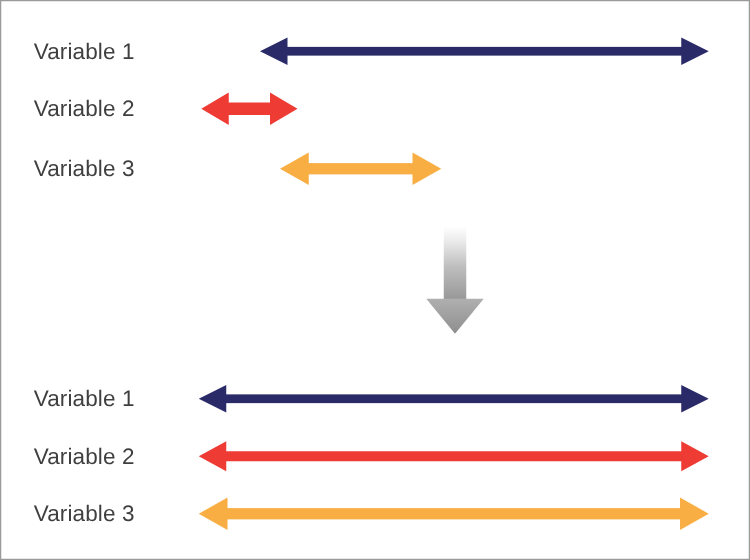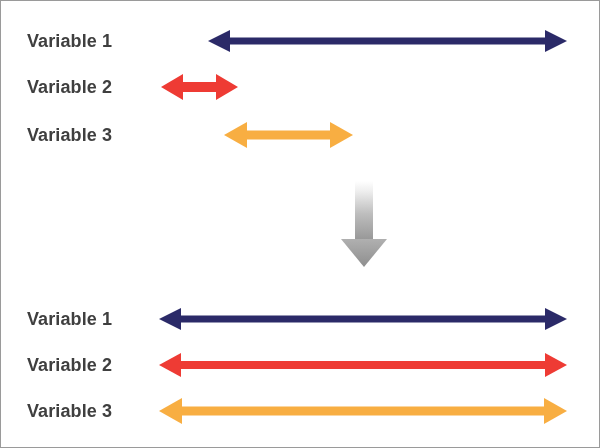--- a/index.html
+++ b/index.html
@@ -20,21 +20,21 @@
     overflow: hidden;
   }
   .var-label {
     position: absolute;
     left: 26px;
     font-size: 18px;
     line-height: 18px;
     color: #3f3f3f;
     letter-spacing: 0.1px;
     white-space: nowrap;
-    font-weight: 700;
+    font-weight: 400;
     transform: translateY(-50%);
   }
   .arrow-svg {
     position: absolute;
     display: block;
   }
   .down-arrow-wrap {
     position: absolute;
   }
   .panel {

